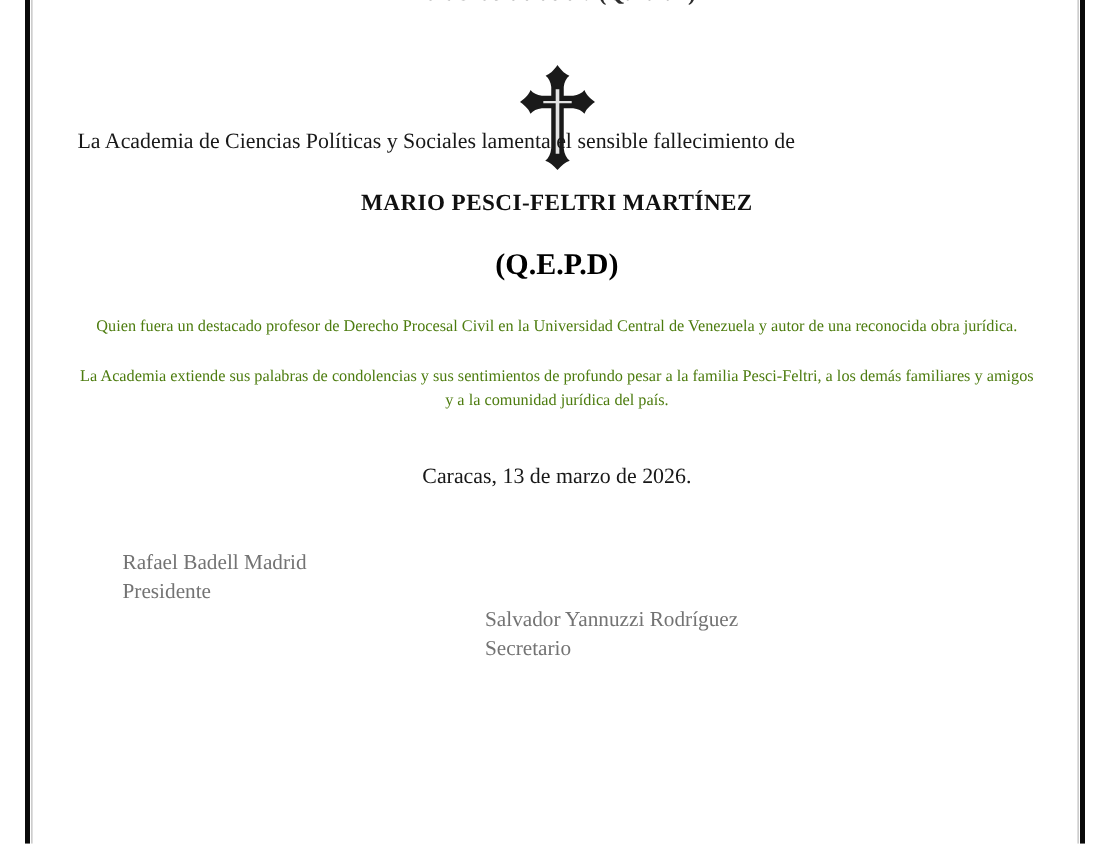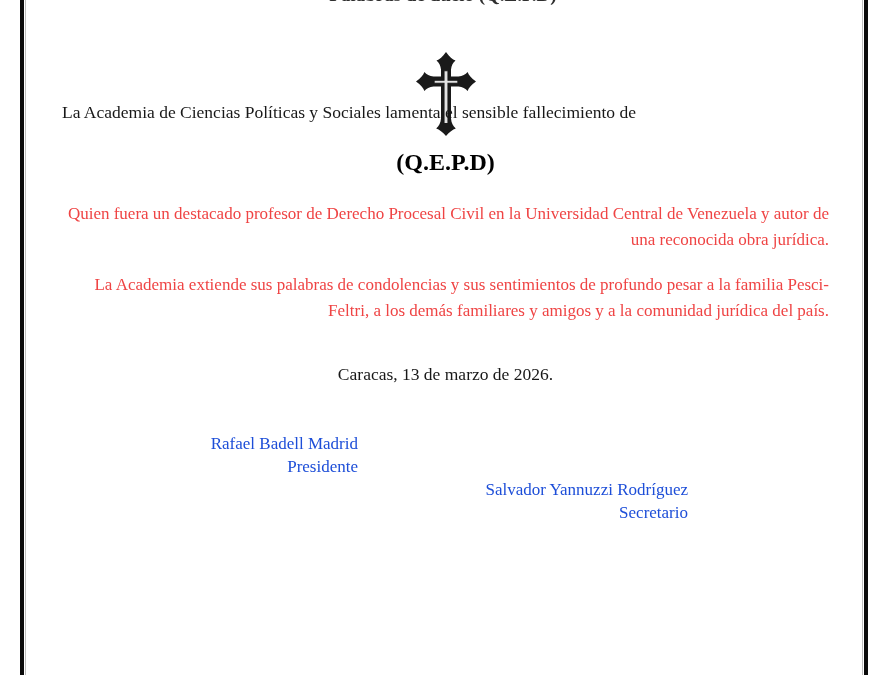--- a/index.html
+++ b/index.html
@@ -93,47 +93,47 @@
 
   .qepd {
     text-align: center;
     font-size: 24px;
     font-weight: bold;
     margin-top: 25px;
     color: #000000;
   }
 
   .para {
-    font-size: 17px;
+    font-size: 13px;
     line-height: 1.52;
     margin-top: 25px;
-    text-align: right;
-    color: #ef4444;
+    text-align: center;
+    color: #4d7c0f;
   }
   .para.second { margin-top: 20px; }
 
   .place-date {
     text-align: center;
     font-size: 17.5px;
     margin-top: 40px;
     color: #181818;
   }
 
   
   .signatures {
     position: relative;
     margin-top: 48px;
     height: 120px;
   }
   .sig {
     position: absolute;
-    text-align: right;
+    text-align: left;
     font-size: 17px;
     line-height: 1.35;
-    color: #1d4ed8;
+    color: #737373;
     white-space: nowrap;
   }
   .sig.president { left: 36px;  top: 0px;  width: 260px; }
   .sig.secretary { left: 326px; top: 46px; width: 300px; }
   .sig .sig-name {}
   .sig .sig-role {}
 </style>
 </head>
 <body>
 
@@ -181,20 +181,21 @@
         <path d="M36.0 20.8 L 40.0 20.8 L 40.0 30.2 L 49.9 30.2 L 49.9 33.2 L 40.0 33.2 L 40.0 73.5 L 36.0 73.5 L 36.0 33.2 L 26.1 33.2 L 26.1 30.2 L 36.0 30.2 Z"></path>
       </g>
       <g fill="none" stroke="#1a1a1a" stroke-width="1.1">
         <path d="M36.0 20.8 L 40.0 20.8 L 40.0 30.2 L 49.9 30.2 L 49.9 33.2 L 40.0 33.2 L 40.0 73.5 L 36.0 73.5 L 36.0 33.2 L 26.1 33.2 L 26.1 30.2 L 36.0 30.2 Z"></path>
       </g>
     </svg>
   </div>
 
   <div class="lede">La Academia de Ciencias Políticas y Sociales lamenta el sensible fallecimiento de</div>
 
+  <div class="deceased-name">MARIO PESCI-FELTRI MARTÍNEZ</div>
 
   <div class="qepd">(Q.E.P.D)</div>
 
   <p class="para first">Quien fuera un destacado profesor de Derecho Procesal Civil en la Universidad Central de Venezuela y autor de una reconocida obra jurídica.</p>
   <p class="para second">La Academia extiende sus palabras de condolencias y sus sentimientos de profundo pesar a la familia Pesci-Feltri, a los demás familiares y amigos y a la comunidad jurídica del país.</p>
 
   <div class="place-date">Caracas, 13 de marzo de 2026.</div>
 
   <div class="signatures">
     <div class="sig president">

